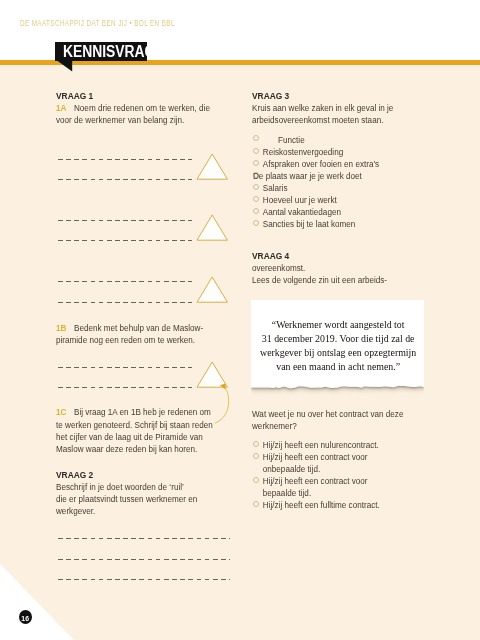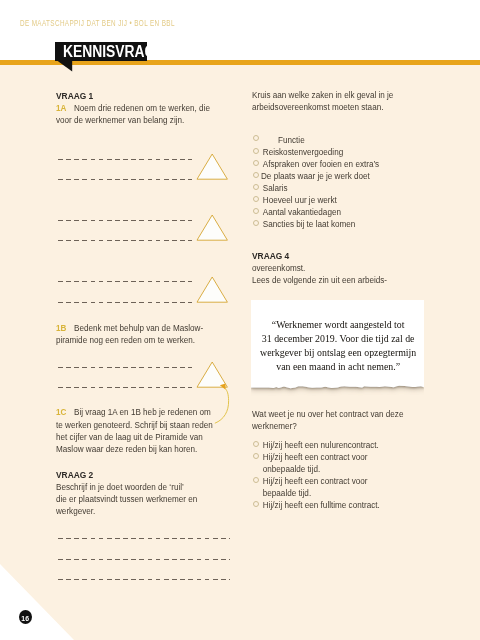--- a/index.html
+++ b/index.html
@@ -68,39 +68,40 @@
   </div>
 
   <div class="blk" style="left:56px;top:468.9px;">
     <h3>VRAAG 2</h3>
     <div class="ln">Beschrijf in je doet woorden de ‘ruil’</div>
     <div class="ln">die er plaatsvindt tussen werknemer en</div>
     <div class="ln">werkgever.</div>
   </div>
 
   <div class="blk" style="left:252px;top:89.9px;">
+    <h3>VRAAG 3</h3>
     <div class="ln">Kruis aan welke zaken in elk geval in je</div>
     <div class="ln">arbeidsovereenkomst moeten staan.</div>
   </div>
 
   <div class="optrow" style="left:252px;top:135.40px;height:10px;">
       <span class="circ" style="left:0.8px;top:0.1px;"></span>
       <span class="ln" style="position:absolute;left:26px;top:-0.5px;">Functie</span>
     </div>
   <div class="optrow" style="left:252px;top:147.47px;height:10px;">
       <span class="circ" style="left:0.8px;top:0.1px;"></span>
       <span class="ln" style="position:absolute;left:10.8px;top:-0.5px;">Reiskostenvergoeding</span>
     </div>
   <div class="optrow" style="left:252px;top:159.54px;height:10px;">
       <span class="circ" style="left:0.8px;top:0.1px;"></span>
       <span class="ln" style="position:absolute;left:10.8px;top:-0.5px;">Afspraken over fooien en extra’s</span>
     </div>
   <div class="optrow" style="left:252px;top:171.61px;height:10px;">
       <span class="circ" style="left:0.8px;top:0.1px;"></span>
-      <span class="ln" style="position:absolute;left:9px;top:-0.5px;">De plaats waar je je werk doet</span>
+      <span class="ln" style="position:absolute;left:1px;top:-0.5px;">De plaats waar je je werk doet</span>
     </div>
   <div class="optrow" style="left:252px;top:183.68px;height:10px;">
       <span class="circ" style="left:0.8px;top:0.1px;"></span>
       <span class="ln" style="position:absolute;left:10.8px;top:-0.5px;">Salaris</span>
     </div>
   <div class="optrow" style="left:252px;top:195.75px;height:10px;">
       <span class="circ" style="left:0.8px;top:0.1px;"></span>
       <span class="ln" style="position:absolute;left:10.8px;top:-0.5px;">Hoeveel uur je werkt</span>
     </div>
   <div class="optrow" style="left:252px;top:207.82px;height:10px;">

